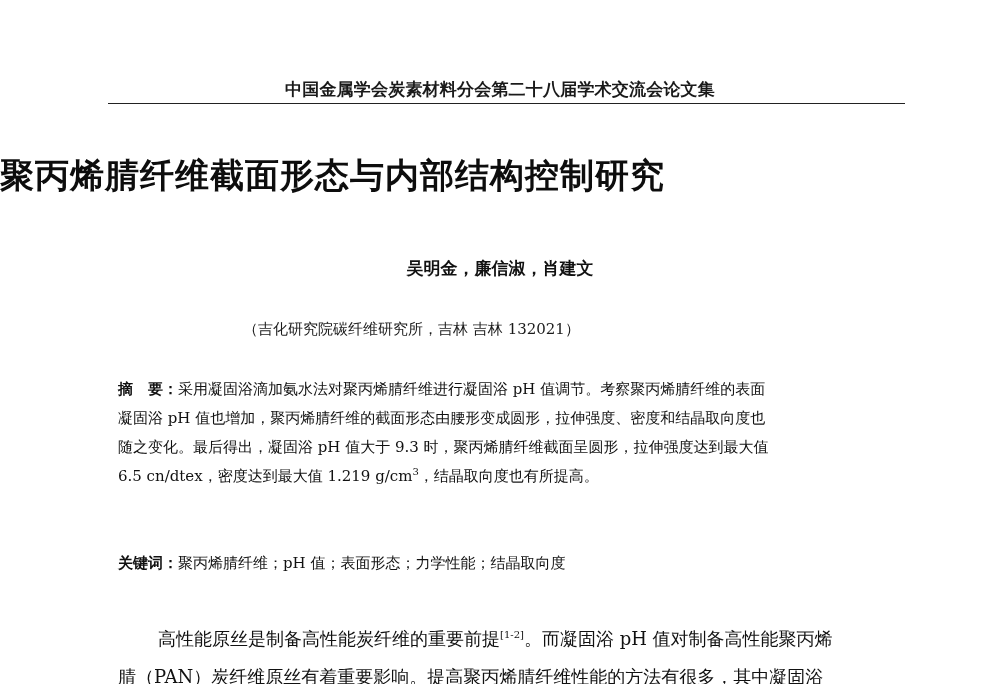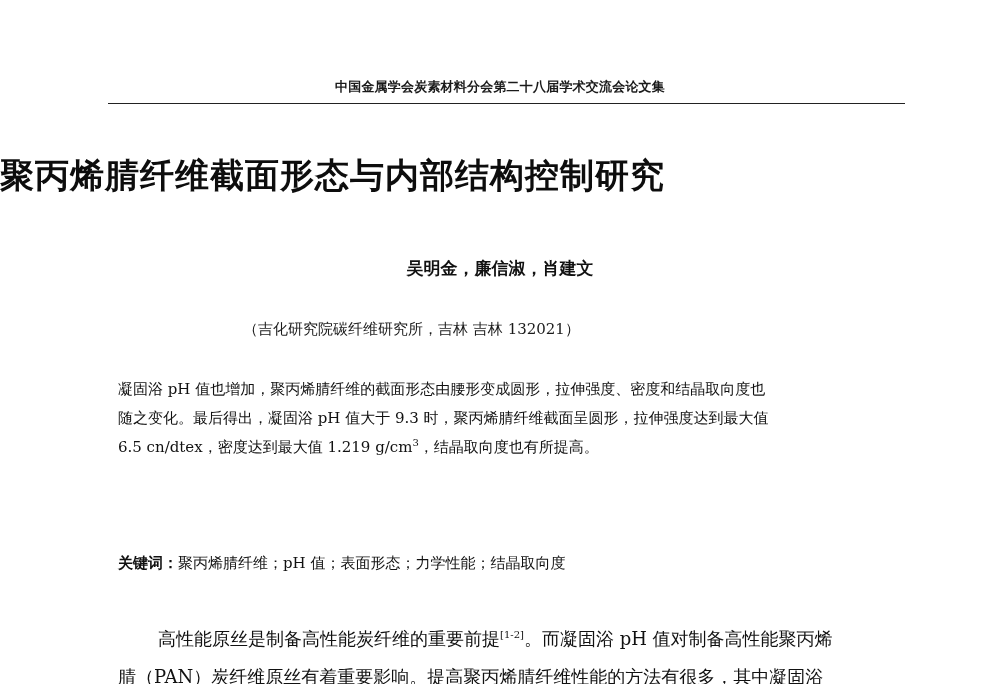--- a/index.html
+++ b/index.html
@@ -16,21 +16,21 @@
       font-family: "DejaVu Serif", "Liberation Serif", serif;
     }
     .running-header {
       position: absolute;
       left: 0;
       top: 78px;
       width: 1000px;
       text-align: center;
       font-family: "DejaVu Sans", "Liberation Sans", sans-serif;
       font-weight: bold;
-      font-size: 13px;
+      font-size: 17px;
       letter-spacing: 0.2px;
       color: #1a1a1a;
     }
     .header-rule {
       position: absolute;
       left: 108px;
       top: 103px;
       width: 797px;
       height: 0;
       border-top: 1.5px solid #222;
@@ -111,20 +111,21 @@
 <div class="running-header">中国金属学会炭素材料分会第二十八届学术交流会论文集</div>
 <div class="header-rule"></div>
 
 <h1 class="title" style="margin:0;">聚丙烯腈纤维截面形态与内部结构控制研究</h1>
 
 <div class="authors">吴明金，廉信淑，肖建文</div>
 
 <div class="affiliation">（吉化研究院碳纤维研究所，吉林  吉林  132021）</div>
 
 <div class="abstract">
+  <span class="abstract-line"><span class="label-bold">摘　要：</span><span>采用凝固浴滴加氨水法对聚丙烯腈纤维进行凝固浴 pH 值调节。考察聚丙烯腈纤维的表面</span></span>
   <span class="abstract-line">凝固浴 pH 值也增加，聚丙烯腈纤维的截面形态由腰形变成圆形，拉伸强度、密度和结晶取向度也</span>
   <span class="abstract-line">随之变化。最后得出，凝固浴 pH 值大于 9.3 时，聚丙烯腈纤维截面呈圆形，拉伸强度达到最大值</span>
   <span class="abstract-line"><span>6.5 cn/dtex，密度达到最大值 1.219 g/cm</span><sup>3</sup><span>，结晶取向度也有所提高。</span></span>
 </div>
 
 <div class="keywords">
   <span class="label-bold">关键词：</span><span>聚丙烯腈纤维；pH 值；表面形态；力学性能；结晶取向度</span>
 </div>
 
 <div class="body-text">

